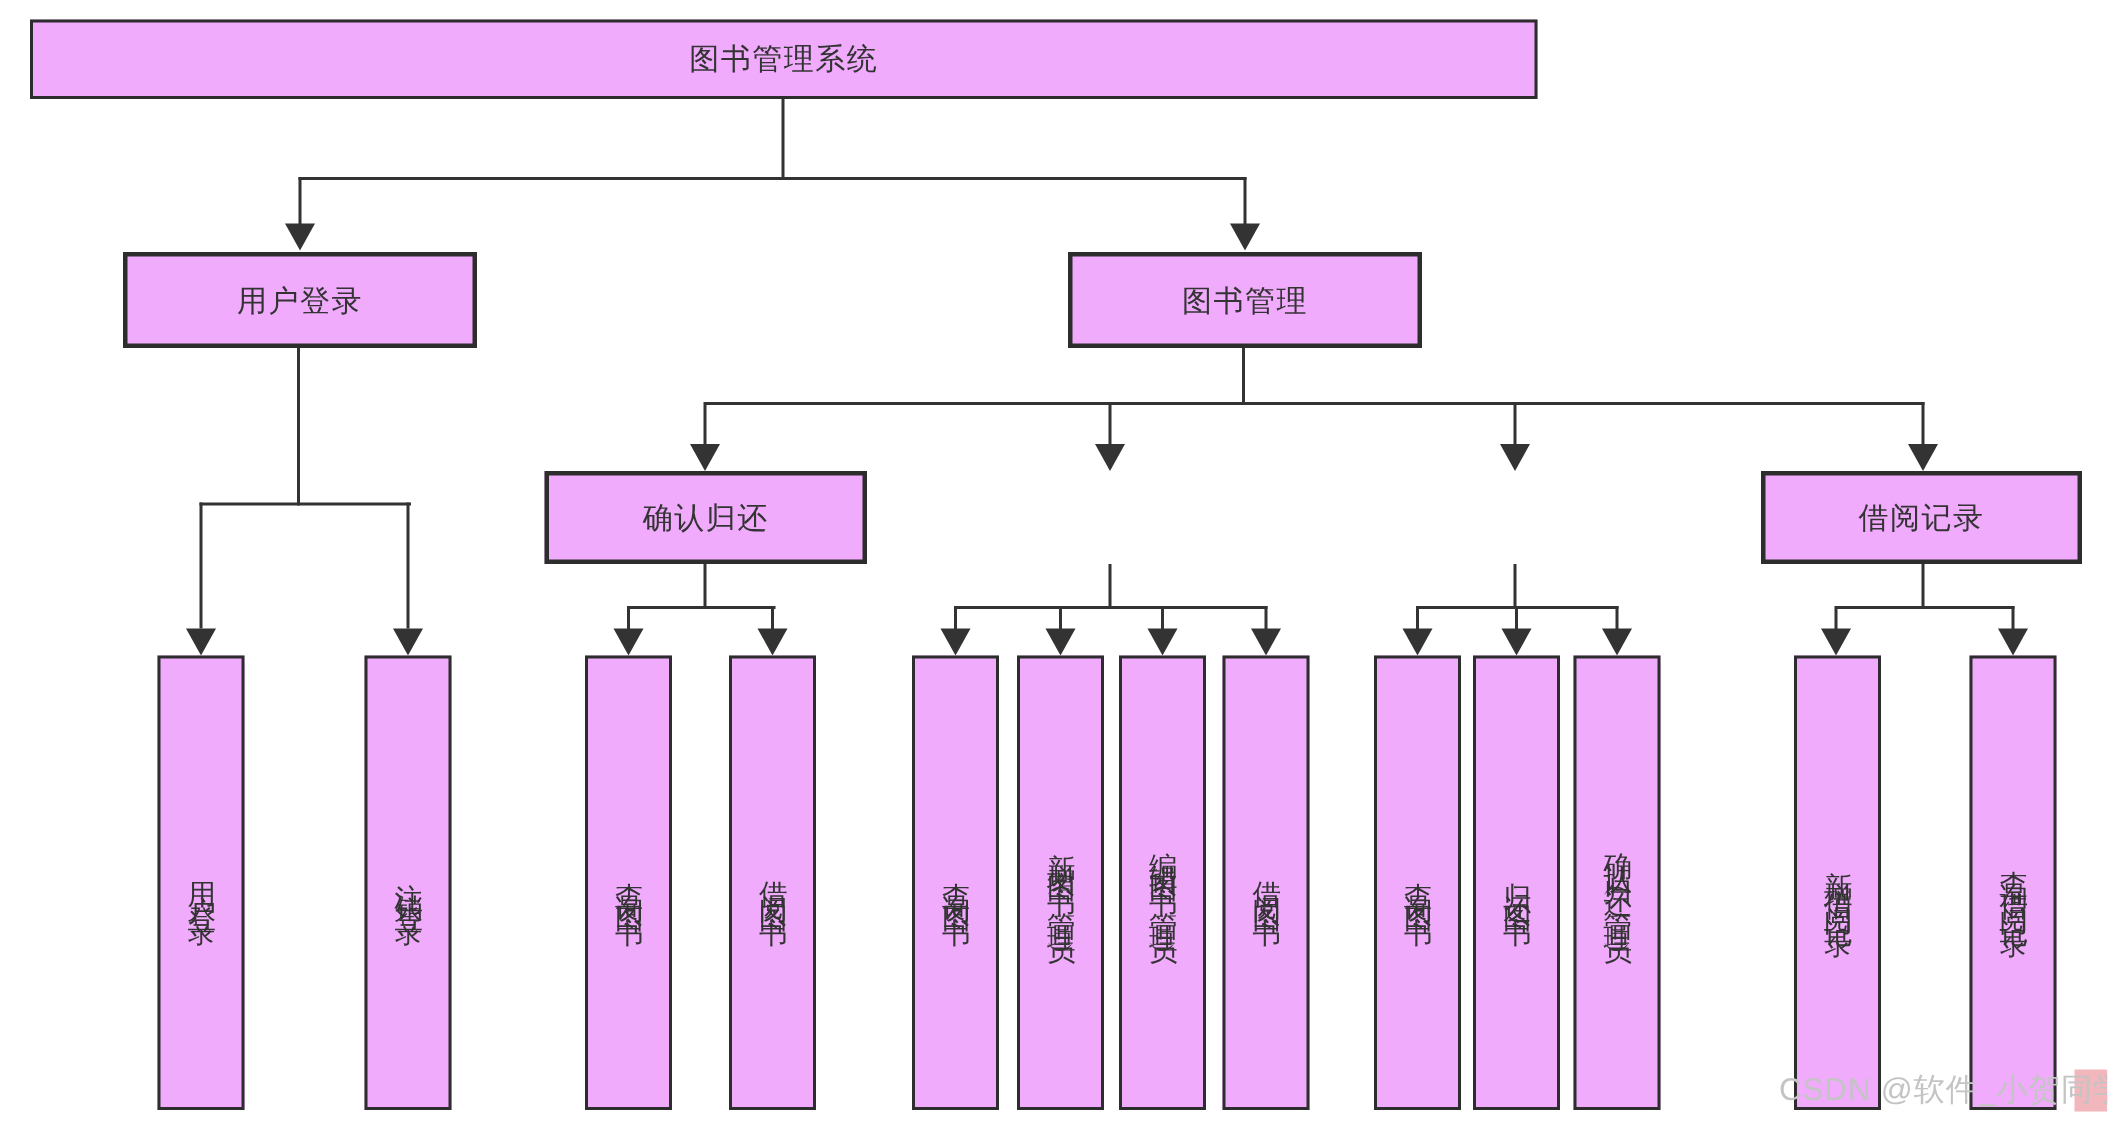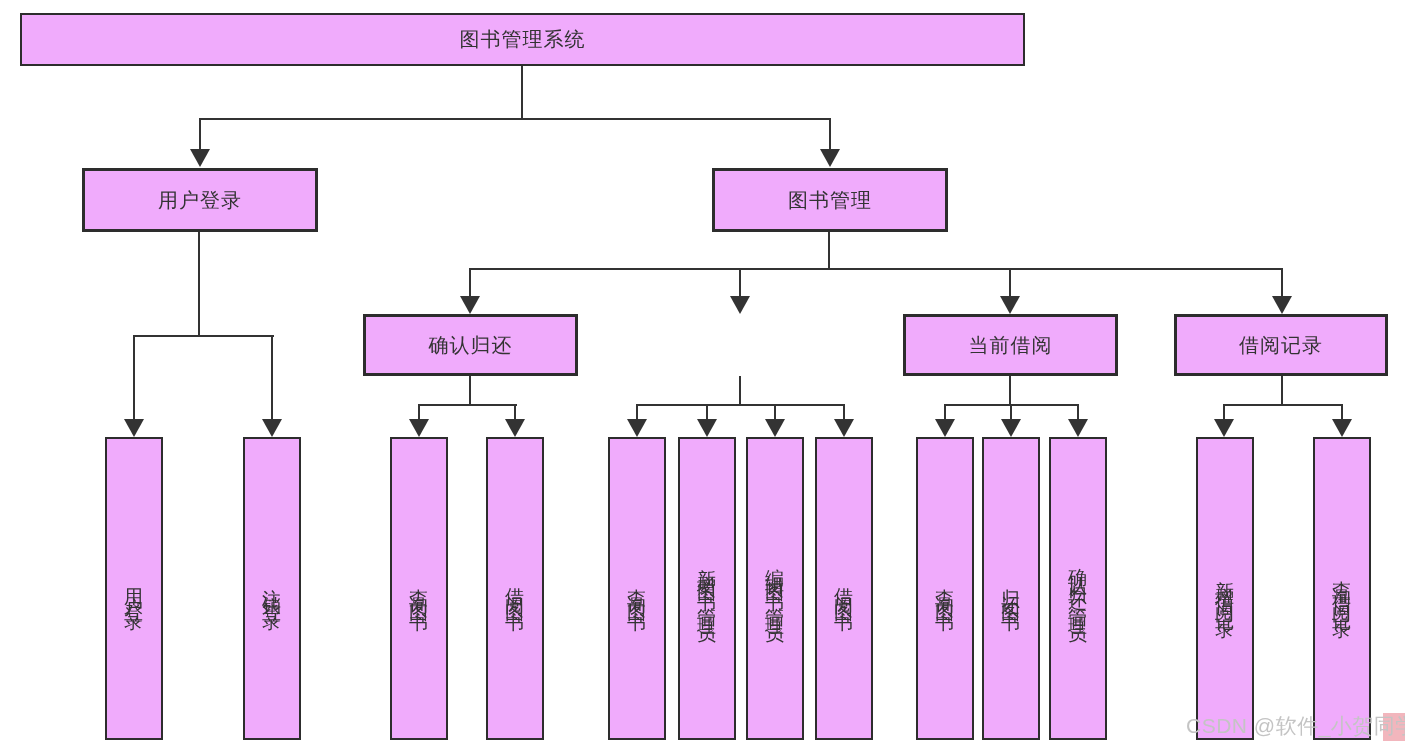--- a/index.html
+++ b/index.html
@@ -104,23 +104,20 @@
   <div class="stem" style="left:739px;top:268px;height:28px"></div>
   <div class="arrow" style="left:730px;top:296px"></div>
   <div class="stem" style="left:1009px;top:268px;height:28px"></div>
   <div class="arrow" style="left:1000px;top:296px"></div>
   <div class="stem" style="left:1281px;top:268px;height:28px"></div>
   <div class="arrow" style="left:1272px;top:296px"></div>
 
   <div class="node" style="left:363px;top:314px;width:215px;height:62px">
     <span class="hlabel">确认归还</span>
   </div>
-  <div class="node" style="left:903px;top:314px;width:215px;height:62px">
-    <span class="hlabel">当前借阅</span>
-  </div>
   <div class="node" style="left:1174px;top:314px;width:214px;height:62px">
     <span class="hlabel">借阅记录</span>
   </div>
 
   <div class="stem" style="left:469px;top:376px;height:30px"></div>
   <div class="rail" style="left:419px;top:404px;width:98px"></div>
   <div class="stem" style="left:418px;top:404px;height:16px"></div>
   <div class="arrow" style="left:409px;top:419px"></div>
   <div class="stem" style="left:514px;top:404px;height:16px"></div>
   <div class="arrow" style="left:505px;top:419px"></div>

